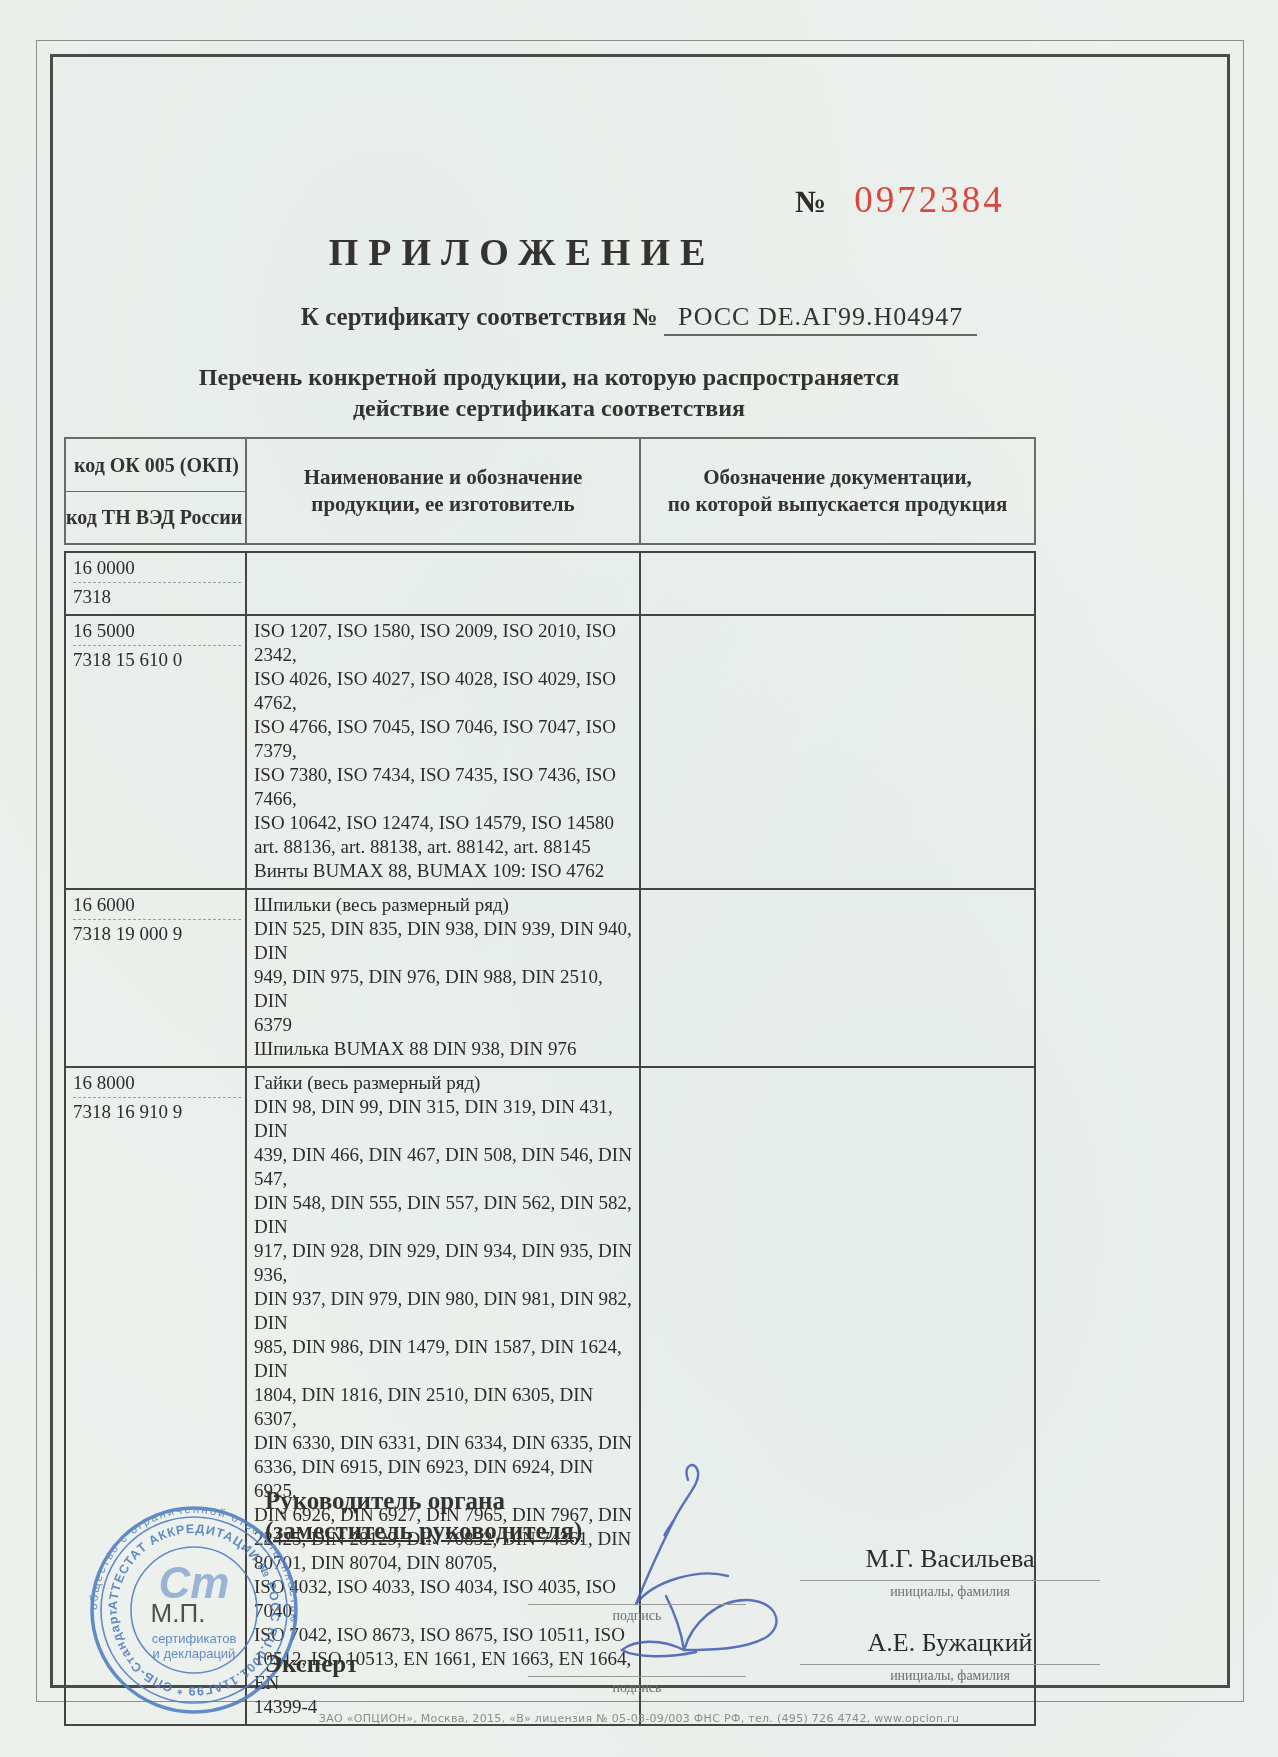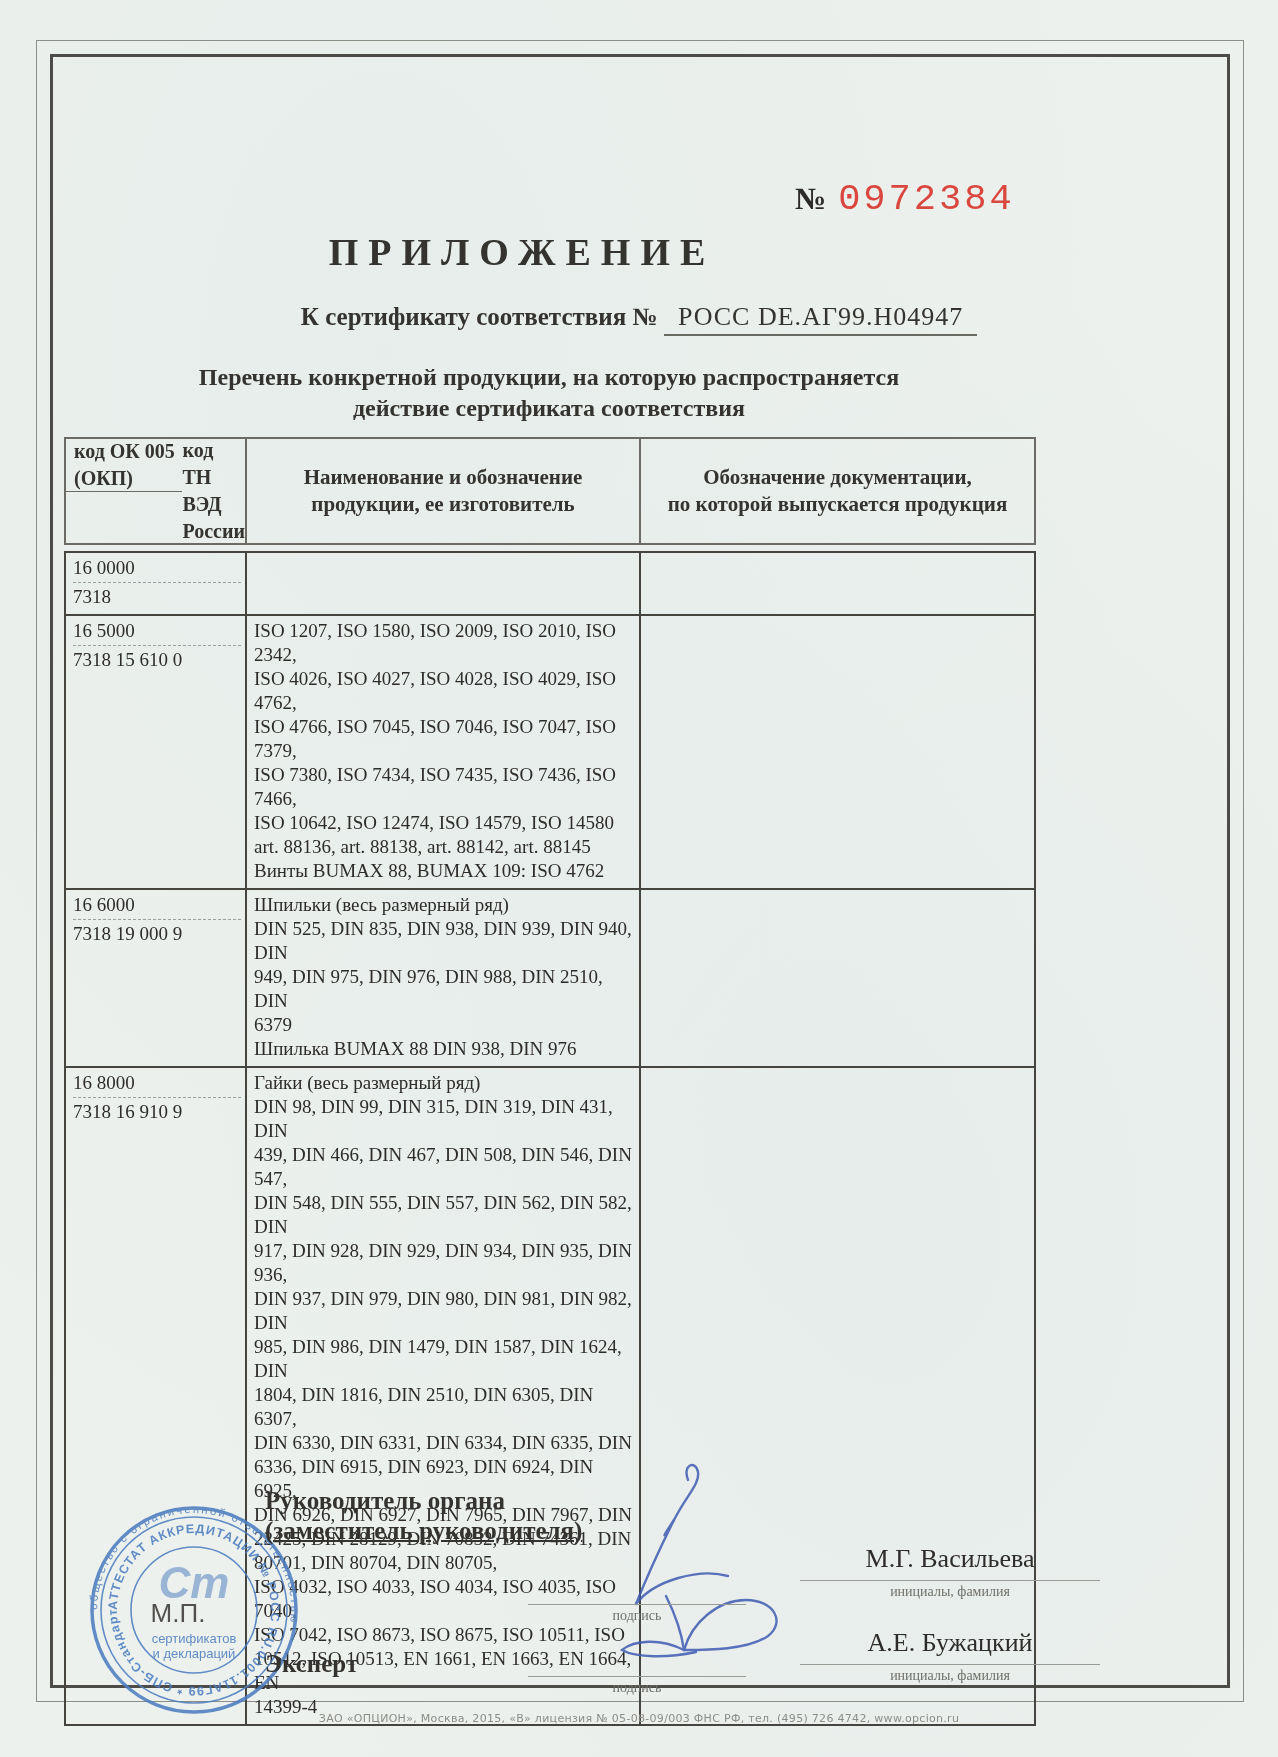--- a/index.html
+++ b/index.html
@@ -40,22 +40,22 @@
     margin-top:6px;
     font-size:26px; font-weight:bold; letter-spacing:1px; color:#35332f;
   }
   
   .doc-number {
     position:absolute; left:795px; top:178px; width:340px;
     white-space:nowrap;
   }
   .doc-number .nomark { font-size:31px; font-weight:bold; color:#2e2c2a; }
   .doc-number .digits {
-    font-family:Liberation Mono, monospace;
-    font-size:37px; color:#d9473e; letter-spacing:3px; margin-left:8px;
+    font-family:Liberation Serif, serif;
+    font-size:37px; color:#d9473e; letter-spacing:3px; margin-left:24px;
   }
   .title {
     position:absolute; left:0; top:230px; width:1044px; text-align:center;
     font-size:38px; font-weight:bold; letter-spacing:10px; color:#35332f;
   }
   .cert-line {
     position:absolute; left:0; top:302px; width:1278px; text-align:center;
     font-size:25px; font-weight:bold; color:#35332f;
   }
   .cert-line .cert-number {
@@ -65,21 +65,21 @@
   .subtitle {
     position:absolute; left:0; top:362px; width:1098px; text-align:center;
     font-size:24px; font-weight:bold; line-height:31px; color:#35332f;
     white-space:pre-line;
   }
   
   .tbl-head {
     position:absolute; left:64px; top:437px; width:972px; height:108px;
     border:2px solid #6b6a64; display:flex;
   }
-  .th-col1 { width:181px; border-right:2px solid #6b6a64; display:flex; flex-direction:row; }
+  .th-col1 { width:181px; border-right:2px solid #6b6a64; display:flex; flex-direction:column; }
   .th-col1 .half1 { height:53px; border-bottom:1.5px solid #6b6a64; display:flex; align-items:center; padding-left:8px; }
   .th-col1 .half2 { flex:1; display:flex; align-items:center; padding-left:0; }
   .th-col2 { width:394px; border-right:2px solid #6b6a64; display:flex; align-items:center; justify-content:center; text-align:center; }
   .th-col3 { flex:1; display:flex; align-items:center; justify-content:center; text-align:center; }
   .tbl-head .hd { font-size:21px; font-weight:bold; line-height:27px; white-space:pre-line; color:#35332f; }
   .th-col1 .hd { font-size:20px; }
   
   .tbl-body {
     position:absolute; left:64px; top:551px; width:972px;
     border-collapse:collapse;

